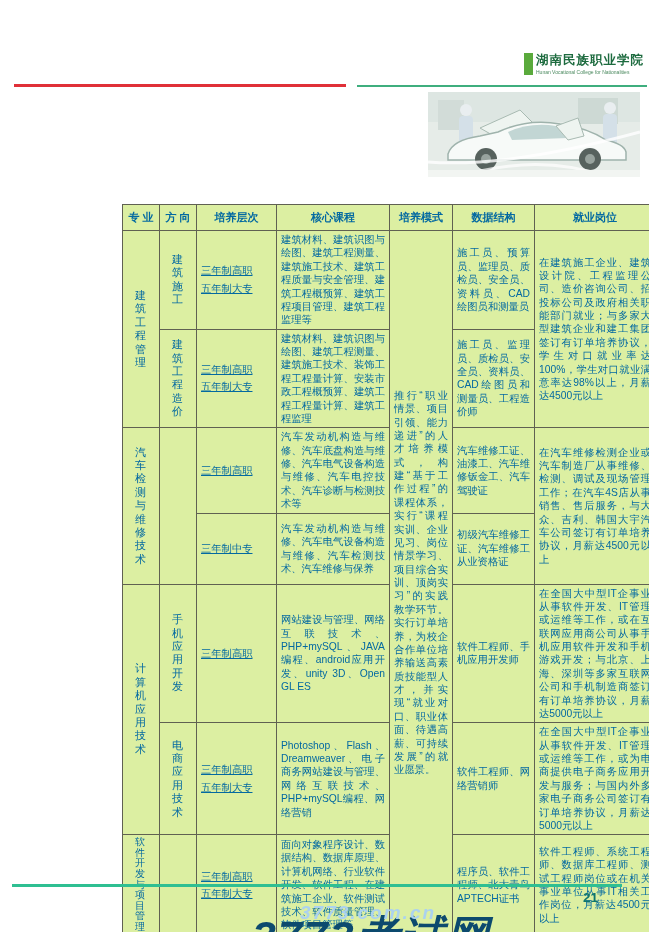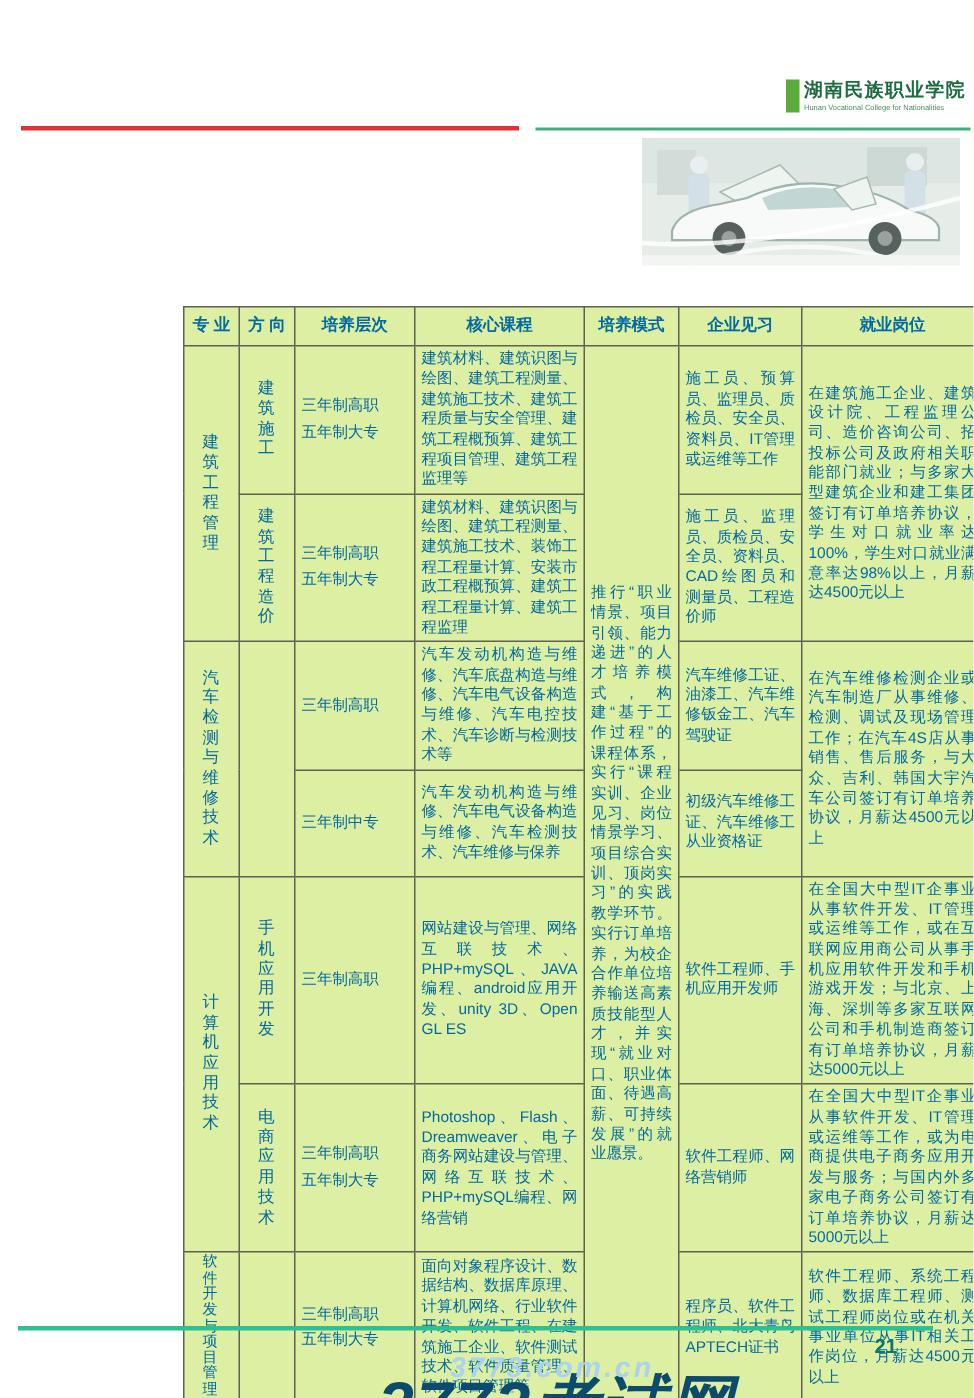--- a/index.html
+++ b/index.html
@@ -22,21 +22,21 @@
   table.training{position:absolute;left:78px;top:204px;width:533px;border-collapse:collapse;
         table-layout:fixed;background:#dcefa2;color:#0369a1;margin-left:44px;}
   .training td,.training th{border:1px solid #606152;padding:2px 4px;vertical-align:middle;
         font-size:10.3px;line-height:1.3;overflow:hidden;}
   .training th{font-weight:700;font-size:11px;padding:4px 1px;text-align:center;}
   .courses,.jobs,.certs{text-align:justify;}
   .mode{text-align:justify;vertical-align:top;padding-top:78px;}
   .vcell{padding:2px 0;}
   .vcell div{margin:0 auto;width:12px;word-break:break-all;line-height:1.22;font-size:11px;}
   .vcell.tight div{font-size:10px;line-height:1.06;}
-  .level{padding-left:5px;}
+  .level{padding-left:5px;text-decoration:underline;}
   .level div{margin:4px 0;}
   .level div:empty{display:none;}
   tr.hdr{height:26px;} tr.r1{height:88px;} tr.r2{height:84px;} tr.r3{height:65px;}
   tr.r4{height:71px;} tr.r5{height:136px;} tr.r6{height:110px;} tr.r7{height:92px;}
   
   .bottom-rule{position:absolute;left:12px;top:884px;width:610px;height:3px;background:#2fbf92;}
   .wm-main{position:absolute;left:252px;top:908px;font-size:43px;font-weight:800;
         font-style:italic;color:#0c4a6e;letter-spacing:2px;white-space:nowrap;}
   .wm-domain{position:absolute;left:300px;top:902px;font-size:19px;font-weight:800;
         font-style:italic;color:#abd2ef;letter-spacing:2px;}
@@ -98,39 +98,39 @@
         <col style="width:82px">
         <col style="width:121px">
     </colgroup>
     <thead>
       <tr class="hdr">
         <th>专 业</th>
         <th>方 向</th>
         <th>培养层次</th>
         <th>核心课程</th>
         <th>培养模式</th>
-        <th>企业见习</th>
+        <th>数据结构</th>
         <th>就业岗位</th>
       </tr>
     </thead>
     <tbody>
       <tr class="r1">
         <td class="vcell" rowspan="2">
             <div>建筑工程管理</div>
           </td>
         <td class="vcell">
             <div>建筑施工</div>
           </td>
         <td class="level">
             <div>三年制高职</div>
             <div>五年制大专</div>
           </td>
         <td class="courses">建筑材料、建筑识图与绘图、建筑工程测量、建筑施工技术、建筑工程质量与安全管理、建筑工程概预算、建筑工程项目管理、建筑工程监理等</td>
         <td class="mode" rowspan="7">推行“职业情景、项目引领、能力递进”的人才培养模式，构建“基于工作过程”的课程体系，实行“课程实训、企业见习、岗位情景学习、项目综合实训、顶岗实习”的实践教学环节。实行订单培养，为校企合作单位培养输送高素质技能型人才，并实现“就业对口、职业体面、待遇高薪、可持续发展”的就业愿景。</td>
-        <td class="certs">施工员、预算员、监理员、质检员、安全员、资料员、IT管理或运维等工作</td>
+        <td class="certs">施工员、预算员、监理员、质检员、安全员、资料员、CAD绘图员和测量员</td>
         <td class="jobs" rowspan="2">在建筑施工企业、建筑设计院、工程监理公司、造价咨询公司、招投标公司及政府相关职能部门就业；与多家大型建筑企业和建工集团签订有订单培养协议，学生对口就业率达100%，学生对口就业满意率达98%以上，月薪达4500元以上</td>
       </tr>
       <tr class="r2">
         <td class="vcell">
             <div>建筑工程造价</div>
           </td>
         <td class="level">
             <div>三年制高职</div>
             <div>五年制大专</div>
           </td>

